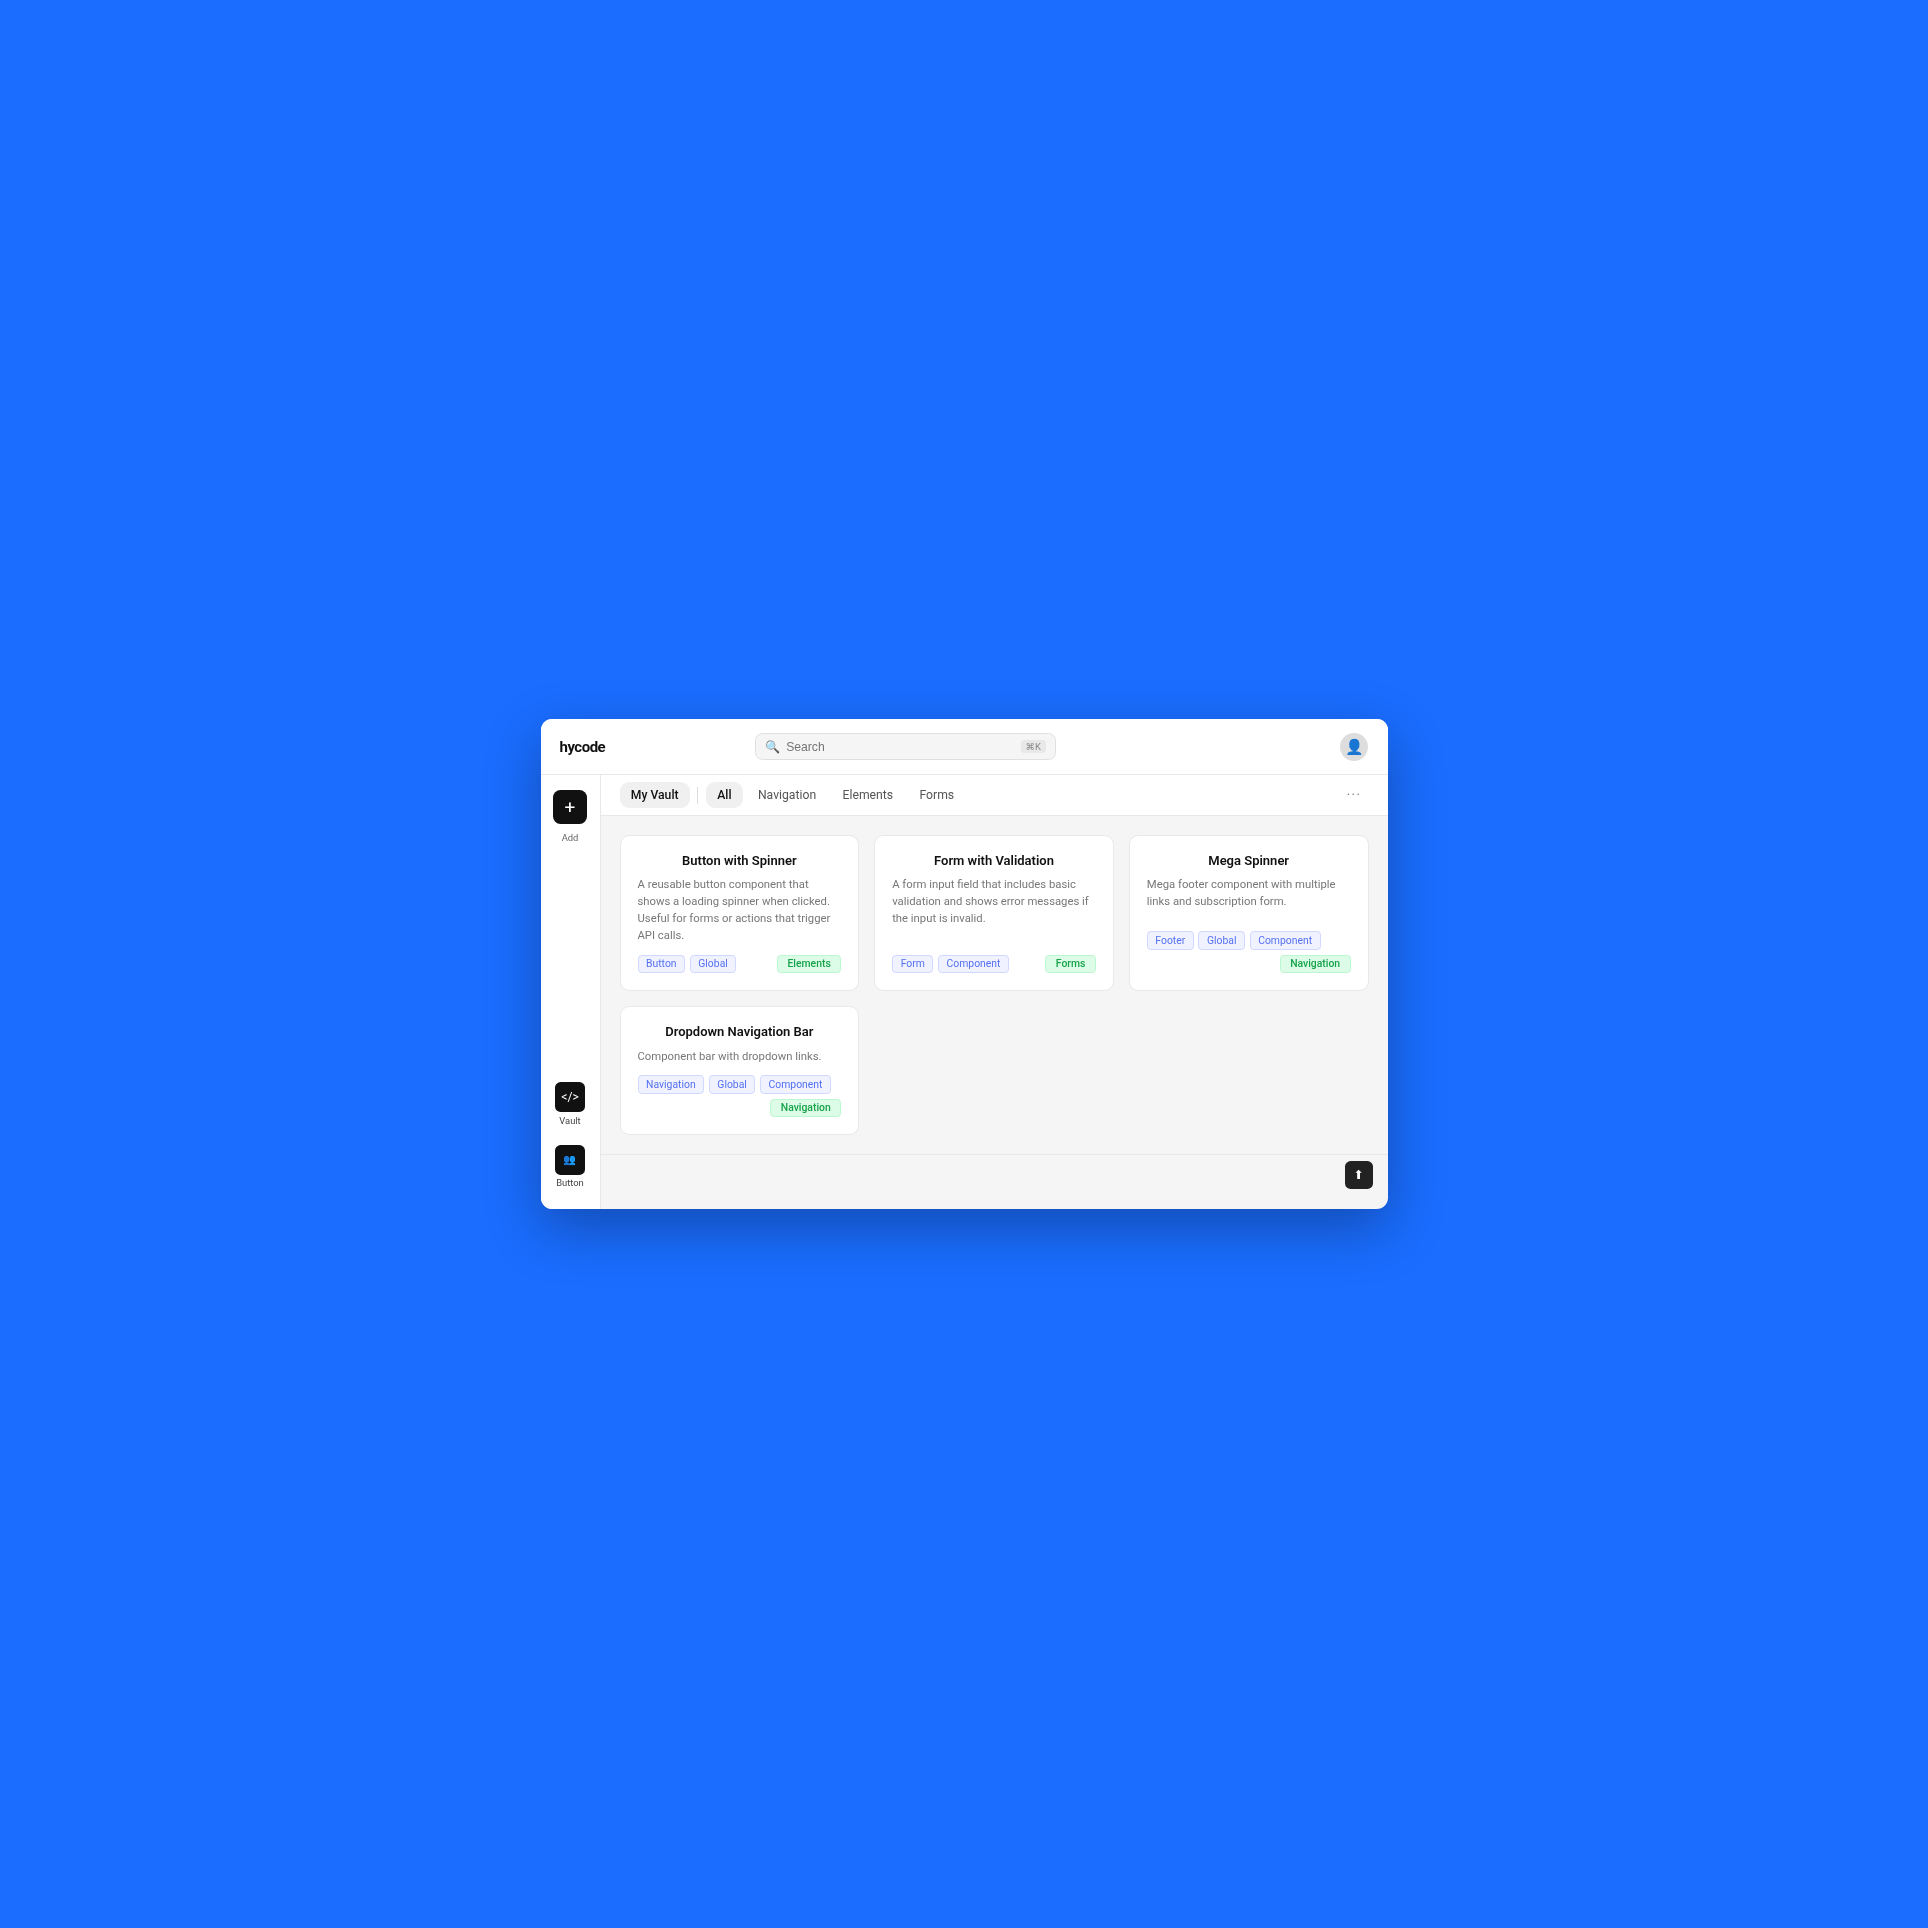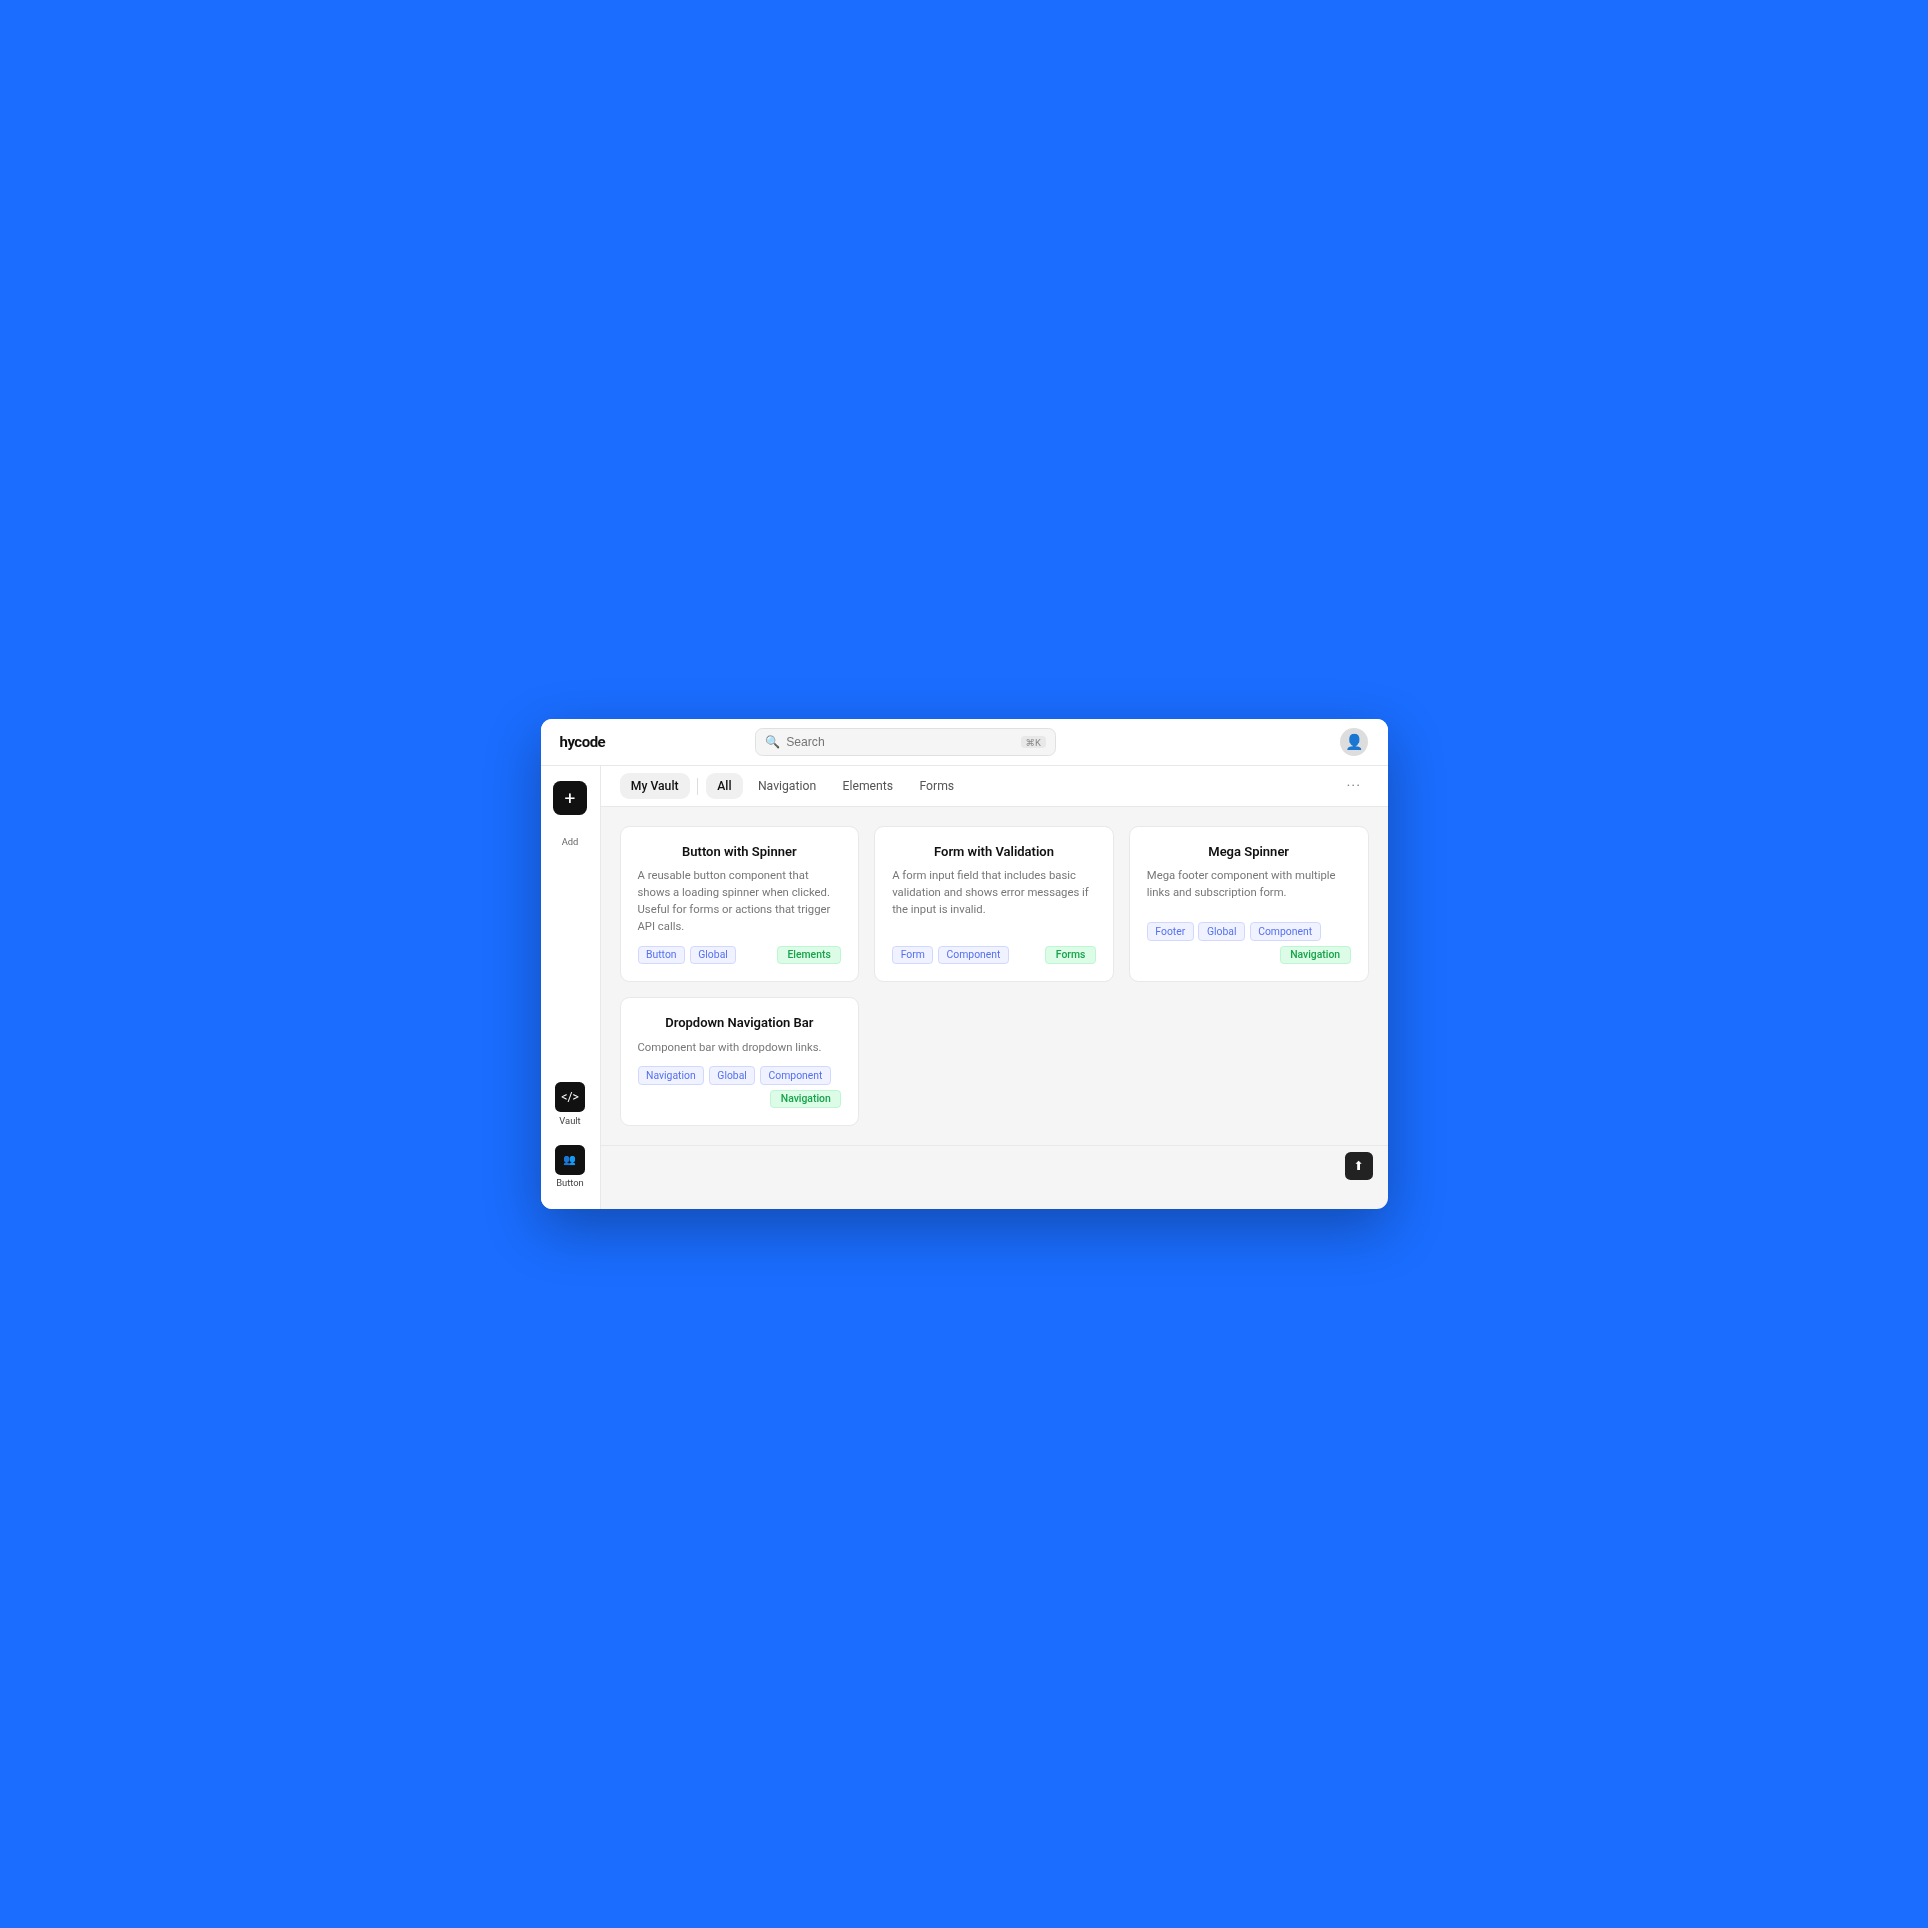--- a/index.html
+++ b/index.html
@@ -20,21 +20,21 @@
       overflow: hidden;
       display: flex;
       flex-direction: column;
     }
     
     .header {
       background: #fff;
       display: flex;
       align-items: center;
       padding: 0 19px;
-      height: 47px;
+      height: 56px;
       border-bottom: 0.9px solid #e8e8e8;
       gap: 15px;
     }
     .logo {
       font-size: 15px;
       font-weight: 700;
       color: #111;
       letter-spacing: -0.5px;
       flex-shrink: 0;
     }
@@ -109,21 +109,21 @@
       align-items: center;
       justify-content: center;
       color: #fff;
       font-size: 19px;
       cursor: pointer;
       flex-shrink: 0;
     }
     .sidebar-add-label {
       font-size: 9.4px;
       color: #666;
-      margin-top: 13px;
+      margin-top: 0;
     }
     .sidebar-spacer {
       flex: 1;
     }
     .sidebar-nav-item {
       display: flex;
       flex-direction: column;
       align-items: center;
       gap: 2.8px;
       cursor: pointer;

